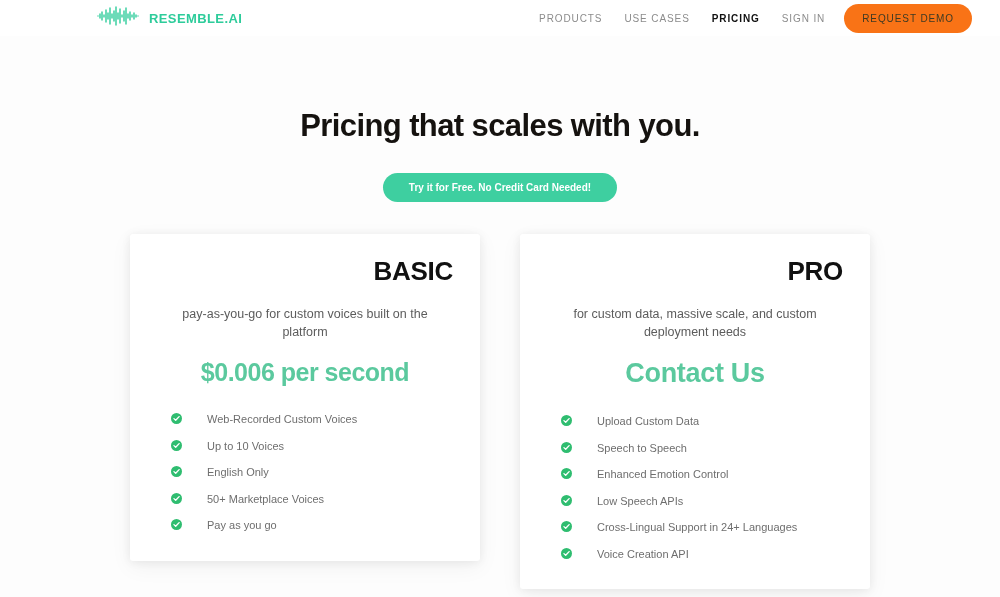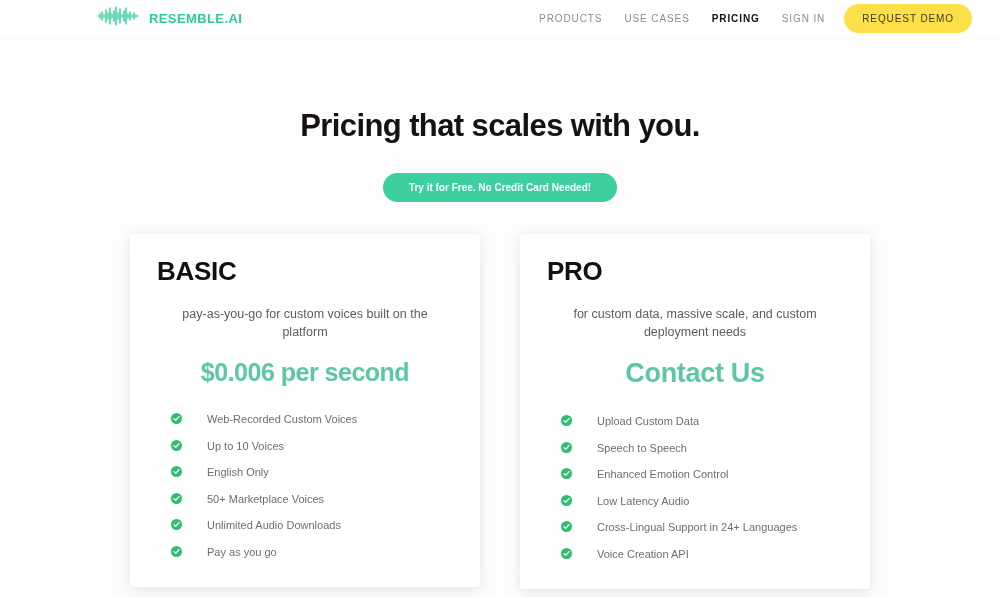--- a/index.html
+++ b/index.html
@@ -59,21 +59,21 @@
     white-space: nowrap;
   }
 
   .nav-item.active {
     color: #111;
     font-weight: bold;
   }
 
   .demo-btn {
     margin-left: 8px;
-    background: #fde047;
+    background: #f97316;
     color: #3d3a24;
     font-size: 10px;
     letter-spacing: 0.9px;
     padding: 9px 18px;
     border: none;
     border-radius: 18px;
     cursor: pointer;
     font-family: "Liberation Sans", sans-serif;
     white-space: nowrap;
   }
@@ -113,21 +113,21 @@
 
   .card {
     width: 350px;
     background: #ffffff;
     border-radius: 3px;
     box-shadow: 0 1px 10px rgba(0,0,0,0.07), 0 6px 22px rgba(0,0,0,0.05);
     padding: 22px 27px 18px 27px;
   }
 
   .card-title {
-    text-align: left;
+    text-align: right;
     font-size: 26px;
     font-weight: bold;
     letter-spacing: -0.3px;
     color: #111;
   }
 
   .card-desc {
     text-align: center;
     font-size: 12.5px;
     color: #5c5c5c;
@@ -261,29 +261,20 @@
         </span>
         <span class="feature-label">50+ Marketplace Voices</span>
       </li>
       <li class="feature">
         <span class="check-icon">
           <svg width="11" height="11" viewBox="0 0 16 16">
               <circle cx="8" cy="8" r="8" fill="#2fbd70"></circle>
               <path d="M4.3 8.2 L6.8 10.6 L11.8 5.2" stroke="#fff" stroke-width="1.9" fill="none" stroke-linecap="round" stroke-linejoin="round"></path>
             </svg>
         </span>
-        <span class="feature-label">Unlimited Audio Downloads</span>
-      </li>
-      <li class="feature">
-        <span class="check-icon">
-          <svg width="11" height="11" viewBox="0 0 16 16">
-              <circle cx="8" cy="8" r="8" fill="#2fbd70"></circle>
-              <path d="M4.3 8.2 L6.8 10.6 L11.8 5.2" stroke="#fff" stroke-width="1.9" fill="none" stroke-linecap="round" stroke-linejoin="round"></path>
-            </svg>
-        </span>
         <span class="feature-label">Pay as you go</span>
       </li>
     </ul>
 
   </div>
 
   <div class="card">
     <div class="card-title">PRO</div>
     <div class="card-desc">for custom data, massive scale, and custom deployment needs</div>
     <div class="card-price pro">Contact Us</div>
@@ -316,21 +307,21 @@
         </span>
         <span class="feature-label">Enhanced Emotion Control</span>
       </li>
       <li class="feature">
         <span class="check-icon">
           <svg width="11" height="11" viewBox="0 0 16 16">
               <circle cx="8" cy="8" r="8" fill="#2fbd70"></circle>
               <path d="M4.3 8.2 L6.8 10.6 L11.8 5.2" stroke="#fff" stroke-width="1.9" fill="none" stroke-linecap="round" stroke-linejoin="round"></path>
             </svg>
         </span>
-        <span class="feature-label">Low Latency Audio</span>
+        <span class="feature-label">Low Speech APIs</span>
       </li>
       <li class="feature">
         <span class="check-icon">
           <svg width="11" height="11" viewBox="0 0 16 16">
               <circle cx="8" cy="8" r="8" fill="#2fbd70"></circle>
               <path d="M4.3 8.2 L6.8 10.6 L11.8 5.2" stroke="#fff" stroke-width="1.9" fill="none" stroke-linecap="round" stroke-linejoin="round"></path>
             </svg>
         </span>
         <span class="feature-label">Cross-Lingual Support in 24+ Languages</span>
       </li>

